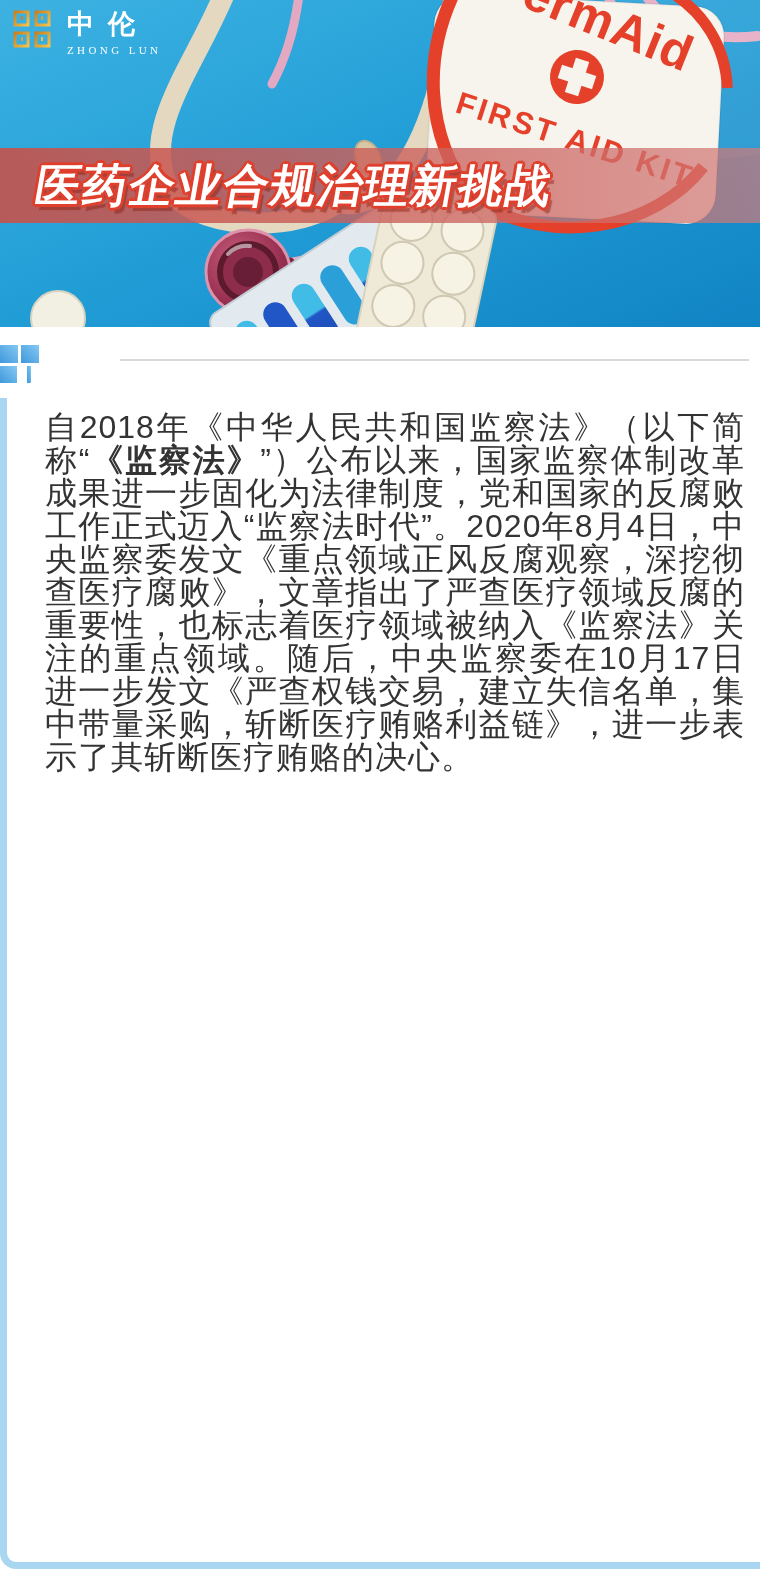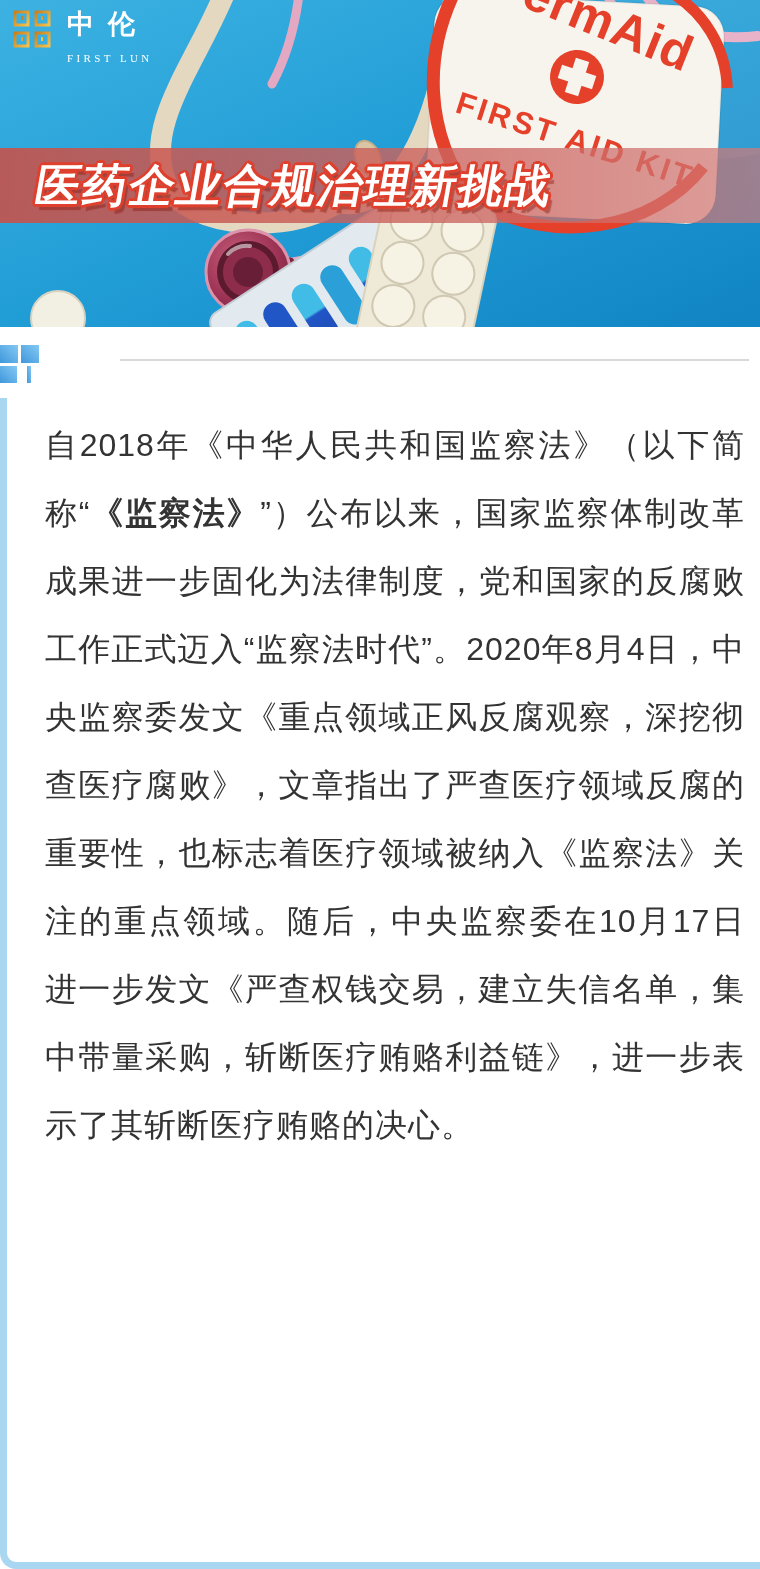--- a/index.html
+++ b/index.html
@@ -13,21 +13,21 @@
 
   
   .hero{position:absolute;left:0;top:0;width:760px;height:327px;overflow:hidden;}
   .hero svg{display:block;}
 
   .logo{
     position:absolute;left:12px;top:9px;
     display:flex;align-items:flex-start;gap:15px;
   }
   .logo-mark{width:40px;height:40px;}
-  .logo-text{display:flex;flex-direction:column;margin-top:2px;gap:8px;}
+  .logo-text{display:flex;flex-direction:column;margin-top:2px;}
   .logo-cn{
     color:#ffffff;font-size:27px;line-height:27px;
     letter-spacing:14px;font-family:"Liberation Serif", serif;font-weight:600;
   }
   .logo-en{
     color:#ffffff;font-size:11px;letter-spacing:3.4px;margin-top:6px;
     font-family:"Liberation Serif", serif;
   }
 
   .banner{
@@ -62,21 +62,21 @@
     position:absolute;left:0;top:398px;
     width:820px;height:1171px;
     box-sizing:border-box;
     border-left:7px solid #a9d6f1;
     border-bottom:7px solid #a9d6f1;
     border-bottom-left-radius:16px;
   }
   .article{
     position:absolute;left:45px;top:411px;width:700px;
     color:#333333;
-    font-size:32px;line-height:68px;letter-spacing:1px;
+    font-size:32px;line-height:33px;letter-spacing:1px;
     text-align:justify;
   }
   .article p{margin:0 0 69px 0;}
   .article p:last-child{margin-bottom:0;}
   .bold{font-weight:700;}
 </style>
 </head>
 <body>
 
 <div class="page">
@@ -185,21 +185,21 @@
         <g fill="none" stroke="url(#goldGrad)" stroke-width="3">
           <path d="M3,16 V3 H16 V16 Z"></path>
           <path d="M24,3 H37 V16 H24 Z"></path>
           <path d="M3,24 H16 V37 H3 Z"></path>
           <path d="M24,24 H37 V37 H24 Z"></path>
           <path d="M9,9 H11 M29,9 H31 M9,30 H11 M29,30 H31" stroke-width="4"></path>
         </g>
       </svg>
       <div class="logo-text">
         <span class="logo-cn">中伦</span>
-        <span class="logo-en">FIRST LUN</span>
+        <span class="logo-en">ZHONG LUN</span>
       </div>
     </div>
   </div>
 
   <svg class="squares-motif" width="42" height="40" viewBox="0 0 42 40">
     <defs>
       <linearGradient id="sqGrad" x1="0" y1="1" x2="1" y2="0">
         <stop offset="0" stop-color="#3f98db"></stop>
         <stop offset="1" stop-color="#84c8f4"></stop>
       </linearGradient>

